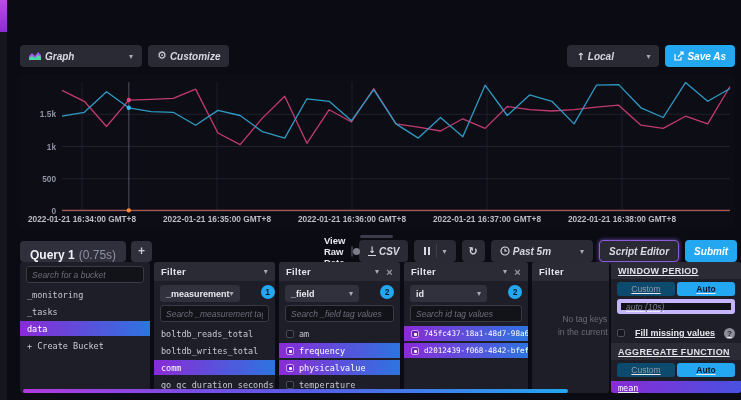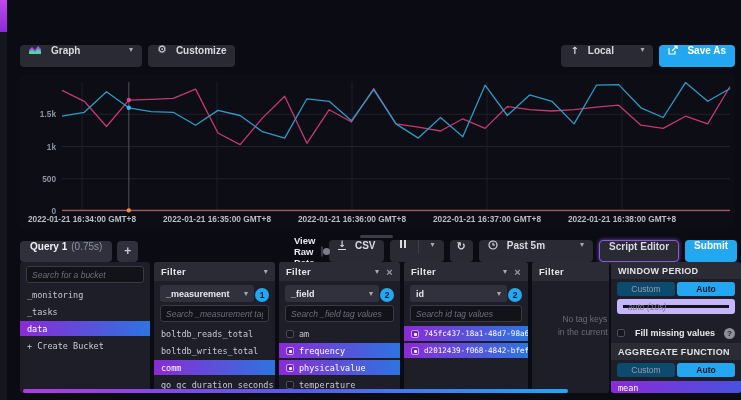--- a/index.html
+++ b/index.html
@@ -10,37 +10,37 @@
   }
   
   .nav-rail { position:absolute; left:0; top:0; width:7px; height:400px; background:#16161f; }
   .nav-rail-logo { position:absolute; left:0; top:0; width:7px; height:32px;
     background:linear-gradient(180deg,#c04ae8,#8a2bd6); }
   
   .page-title { position:absolute; left:28px; top:9px; font-size:17px; font-weight:500; color:#f3f3f7; letter-spacing:.2px; }
   
   .toolbar { position:absolute; left:20px; right:6px; top:45px; height:22px; display:flex; align-items:center; gap:6px; }
   .toolbar-right { margin-left:auto; display:flex; gap:6px; align-items:center; }
-  .btn { height:22px; background:#2a2a35; border-radius:4px; display:inline-flex; align-items:flex-start;
-    padding:0 9px; font-size:10px; font-weight:bold; color:#d9d9e2; gap:9px; cursor:default; white-space:nowrap; }
+  .btn { height:22px; background:#2a2a35; border-radius:4px; display:inline-flex; align-items:center;
+    padding:0 9px; font-size:10px; font-weight:bold; color:#d9d9e2; gap:3px; cursor:default; white-space:nowrap;font-style:italic; }
   .btn.primary { background:#22a7f0; color:#ffffff; }
   .btn.sq { padding:0 7px; }
   .btn.script { border:1px solid #8a5bd8; box-shadow:0 0 4px rgba(138,91,216,.8); }
   .chev { font-family:"DejaVu Sans",sans-serif; font-size:8px; color:#a9a9b4; }
   .viz-dropdown { width:122px; } .viz-dropdown .chev { margin-left:auto; }
   .scope-dropdown { width:92px; } .scope-dropdown .chev { margin-left:auto; }
   .uarrow { font-family:"DejaVu Sans",sans-serif; font-size:10px; }
   .gear { font-family:"DejaVu Sans",sans-serif; font-size:11px; line-height:10px; }
   
   .chart-panel { position:absolute; left:20px; top:74px; width:715px; height:154px;
     background:#0d0d16; border-radius:3px; }
   
   .query-scrollbar { position:absolute; left:360px; top:235px; width:33px; height:3px; background:#3d3d4a; border-radius:2px; }
   .query-bar-left { position:absolute; left:20px; top:240px; height:22px; display:flex; gap:5px; align-items:center; }
-  .tab { background:#30303c; border-radius:4px; height:21px; display:flex; align-items:flex-start; padding:0 10px; font-size:10px; }
+  .tab { background:#30303c; border-radius:4px; height:21px; display:flex; align-items:flex-end; padding:0 10px; font-size:12px; }
   .tab-name { font-weight:bold; color:#f0f0f4; }
   .tab-dur { color:#8e91a1; margin-left:4px; }
   .addq { width:21px; height:21px; background:#30303c; border-radius:4px; display:flex; align-items:center; justify-content:center;
     color:#c9c9d3; font-size:12px; font-weight:bold; }
   .query-bar-right { position:absolute; left:368px; right:4px; top:240px; height:22px; display:flex; gap:6px; align-items:center; justify-content:flex-end; }
   .raw-label { font-size:9.5px; font-weight:bold; color:#e8e8ef; }
   .toggle { width:24px; height:11px; background:#121219; border:1px solid #3a3a47; border-radius:6px; position:relative; }
   .knob { position:absolute; left:1px; top:1px; width:7px; height:7px; border-radius:50%; background:#7d7d8b; }
   .dl { border-bottom:1.5px solid currentColor; padding-bottom:0px; line-height:9px; font-family:"DejaVu Sans",sans-serif; font-size:9px; }
   .pause-icon { display:inline-flex; align-items:center; }
@@ -51,49 +51,49 @@
   .panel { position:absolute; top:262px; height:131px; background:#1e1e28; border-radius:3px; overflow:hidden; }
   .panel-header { height:19px; background:#2b2b36; display:flex; align-items:center; padding:0 7px;
     font-size:9.5px; font-weight:bold; color:#e2e2e9; letter-spacing:.3px; }
   .ph-icons { margin-left:auto; display:flex; align-items:center; gap:7px; }
   .xicon { color:#9a9aa8; font-size:11px; line-height:10px; }
   .panel-body { padding:4px 0 0 0; }
   .search { display:block; width:calc(100% - 12px); margin:0 6px; height:17px; background:#121219; border:1px solid #3a3a47;
     border-radius:3px; color:#9a9aa6; font-style:italic; font-size:8.5px; padding:0 5px;
     font-family:"Liberation Sans",sans-serif; outline:none; }
   .search::placeholder { color:#6e6e7c; }
-  .selrow { display:flex; align-items:flex-end; margin:0 6px 3px 6px; gap:1px; }
+  .selrow { display:flex; align-items:flex-start; margin:0 6px 3px 6px; gap:21px; }
   .select { flex:1; height:17px; background:#31313e; border-radius:3px; display:flex; align-items:center;
     padding:0 6px; font-size:9px; font-weight:bold; color:#e8e8ef; }
   .select .chev { margin-left:auto; }
   .badge { width:14px; height:14px; border-radius:50%; background:#22a7f0; color:#0b1a2a; font-size:8.5px; font-weight:bold;
     display:flex; align-items:center; justify-content:center; flex:0 0 auto; }
   .list { margin-top:4px; }
   .row { height:15px; display:flex; align-items:center; font-family:"DejaVu Sans Mono",monospace; font-size:8.5px;
     color:#c9c9d2; padding:0 7px; margin-bottom:2px; white-space:nowrap; overflow:hidden; }
   .row.selected { background:linear-gradient(90deg,#8a2bd6,#2d74e0); color:#ffffff; }
   .row.small { font-size:7.6px; }
   .cb { width:8px; height:8px; border:1px solid #4a4a58; border-radius:2px; margin-right:5px; background:#16161e; position:relative; flex:0 0 auto; }
   .cb.checked { background:#6d1fbe; border-color:#c9a4ee; }
   .cb.checked::after { content:""; position:absolute; left:2px; top:2px; width:3px; height:3px; background:#fff; border-radius:1px; }
   .from-panel { left:20px; width:130px; }
   .fp1 { left:154px; width:121px; }
   .fp2 { left:279px; width:121px; }
   .fp3 { left:404px; width:124px; }
   .fp4 { left:532px; width:77px; }
   .empty-msg { width:120px; margin-top:28px; text-align:center; font-size:8.5px; color:#6c6c79; line-height:13px; white-space:nowrap; }
   
-  .agg { left:611px; width:130px; z-index:5; }
+  .agg { left:611px; width:130px; z-index:5;text-decoration:underline; }
   .agg-header { height:17px; background:#2b2b36; display:flex; align-items:center; padding:0 7px;
     font-size:9px; font-weight:bold; color:#e2e2e9; letter-spacing:.3px; }
   .seg { display:flex; gap:2px; margin:3px 6px; height:14px; }
   .seg .opt { flex:1; display:flex; align-items:center; justify-content:center; font-size:8.5px; border-radius:3px;
     background:#0c4a6e; color:#9a9aa8; }
   .seg .opt.active { background:#22a7f0; color:#0a1522; font-weight:bold; }
-  .valrow { margin:0 6px 3px 6px; height:15px; background:#121219; border:6px solid #c4b5fd; border-radius:3px;
+  .valrow { margin:0 6px 3px 6px; height:15px; background:#121219; border:4px solid #c4b5fd; border-radius:3px;
     display:flex; align-items:center; padding:0 5px; font-style:italic; font-size:8.5px; color:#7d7d8b; }
   .fillrow { margin:12px 6px 3px 6px; height:14px; display:flex; align-items:center; gap:5px; }
   .fill-label { font-size:9px; font-weight:bold; color:#e8e8ef; }
   .help { margin-left:auto; width:11px; height:11px; border-radius:50%; background:#8e8e9a; color:#1e1e28; font-size:8px;
     font-weight:bold; display:flex; align-items:center; justify-content:center; }
   .fnlist .row { height:14px; margin-bottom:1px; }
   .fnlist .row.selected { background:linear-gradient(90deg,#8a2bd6,#4a51e0); }
   
   .builder-scrollbar { position:absolute; left:23px; top:389px; width:545px; height:4px; border-radius:2px;
     background:linear-gradient(90deg,#b03ae0,#5a5ae8,#22a7f0); z-index:6; }

